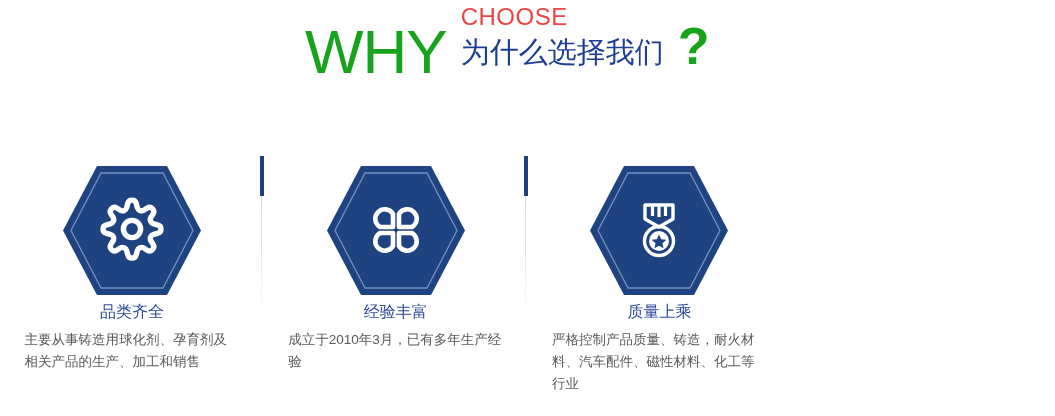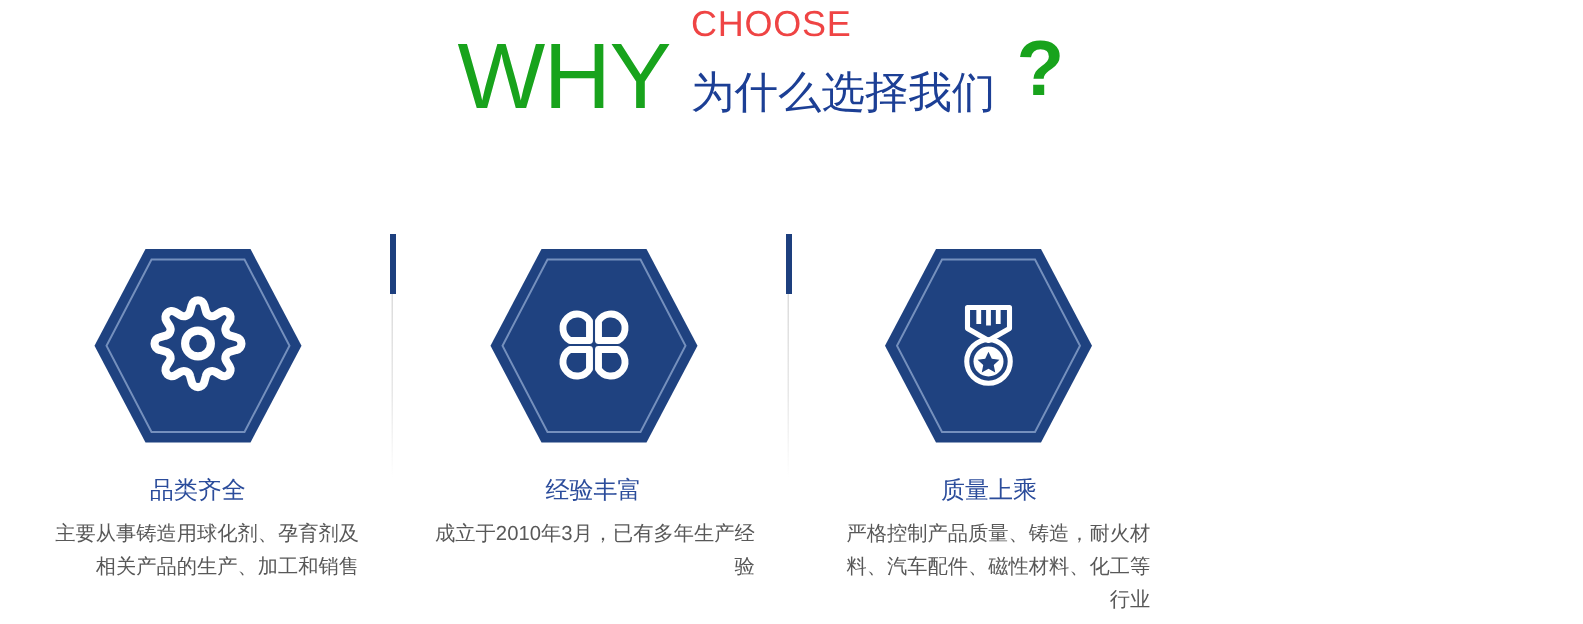--- a/index.html
+++ b/index.html
@@ -48,21 +48,21 @@
     font-size: 24px;
     line-height: 26px;
     color: #ef4444;
     letter-spacing: 0.5px;
     font-weight: 400;
   }
   .cn-title {
     font-size: 29px;
     line-height: 34px;
     color: #1c3f95;
-    margin-top: 15px;
+    margin-top: 5px;
     letter-spacing: 0px;
     font-weight: 400;
   }
   .qmark {
     font-size: 52px;
     line-height: 56px;
     font-weight: 700;
     color: #18a31c;
     margin-left: 14px;
     align-self: flex-start;
@@ -113,33 +113,33 @@
 
   .hexwrap {
     margin-top: 15px;
     width: 140px;
     height: 131px;
     position: relative;
   }
   .hexwrap svg { display: block; }
 
   .card-title {
-    margin-top: 22px;
+    margin-top: 6px;
     font-size: 16px;
     line-height: 20px;
     color: #2b4c9b;
     font-weight: 400;
     text-align: center;
   }
   .card-body {
     margin-top: 7px;
     font-size: 13.5px;
     line-height: 22px;
     color: #585858;
-    text-align: right;
+    text-align: left;
     width: 215px;
   }
 </style>
 </head>
 <body>
 
 <div class="header">
   <div class="header-inner">
     <div class="why-word">WHY</div>
     <div class="header-stack">

